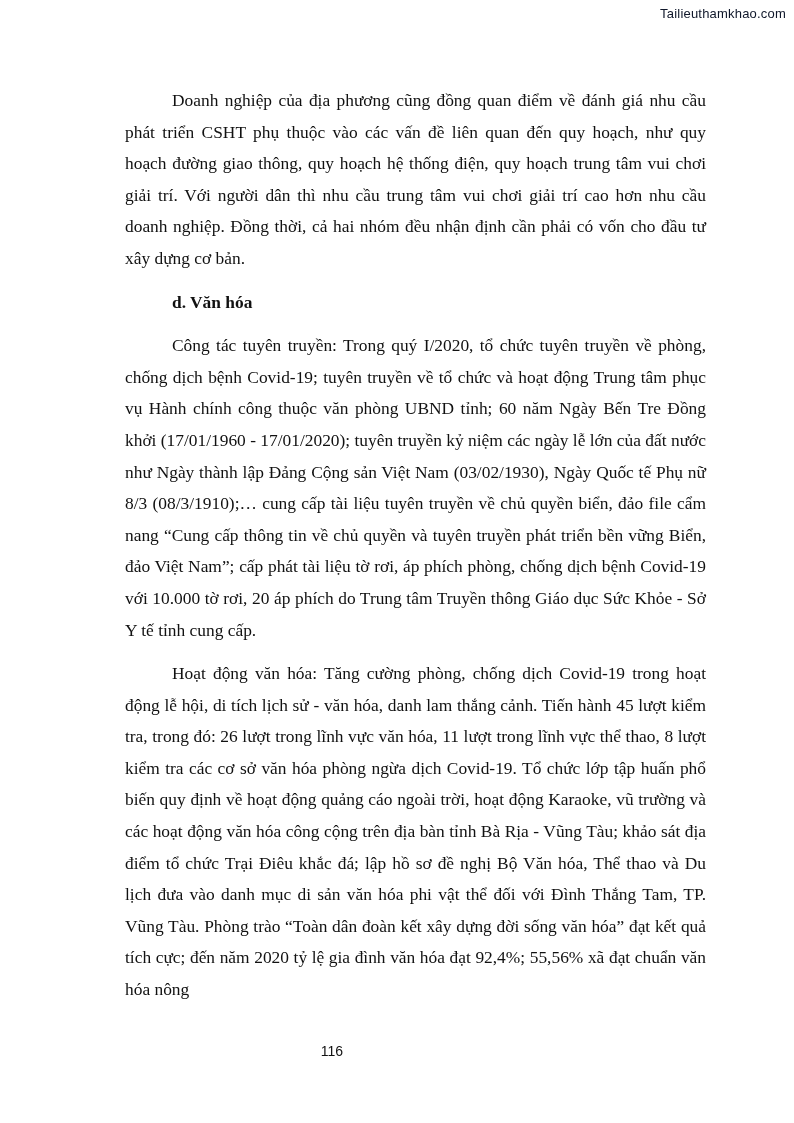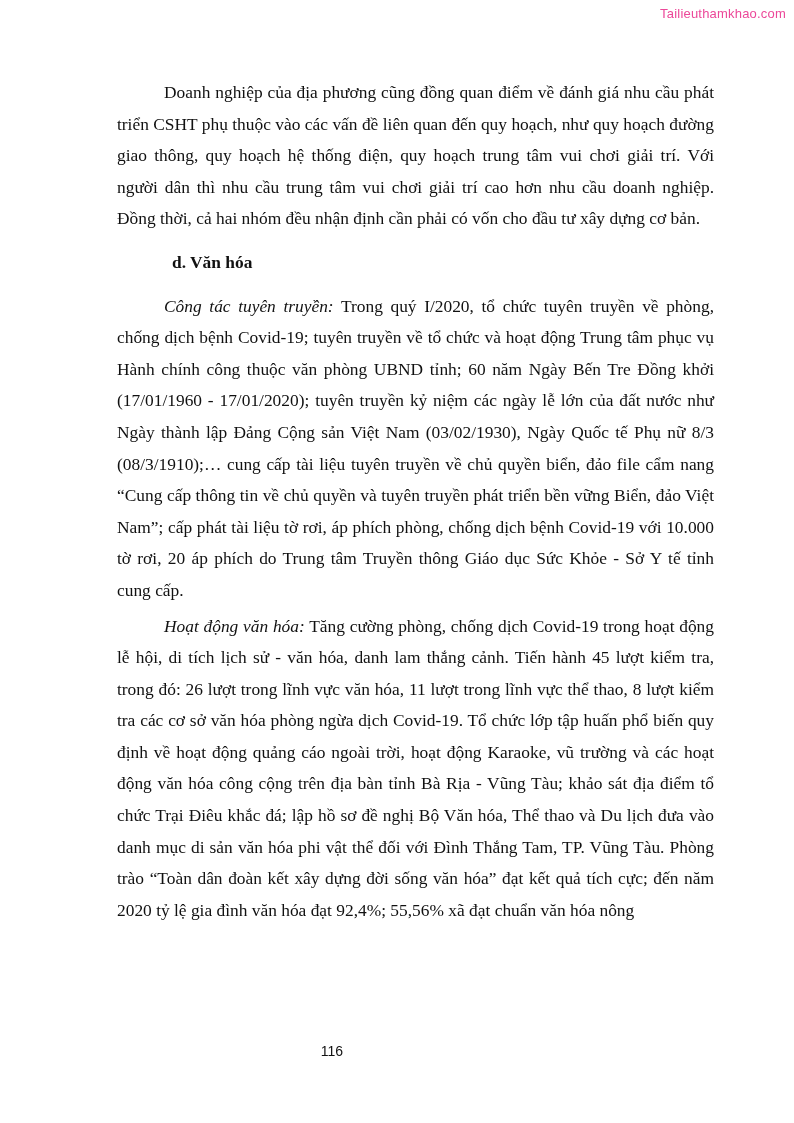--- a/index.html
+++ b/index.html
@@ -14,50 +14,49 @@
       overflow: hidden;
       font-family: "Liberation Serif", "DejaVu Serif", serif;
       color: #111111;
     }
     .watermark {
       position: absolute;
       top: 6px;
       right: 8px;
       font-family: "Liberation Sans", "DejaVu Sans", sans-serif;
       font-size: 13px;
-      color: #ec4899;
+      color: #0f172a;
       letter-spacing: 0.2px;
     }
     .page-body {
       position: absolute;
       left: 113px;
       top: 73px;
       width: 605px;
       font-size: 17.4px;
       line-height: 31.6px;
     }
     .source-caption {
       text-align: center;
       font-style: italic;
       margin: 0;
       padding-left: 20px;
     }
     .para {
-      margin: 4px;
+      margin: 12px;
       text-align: justify;
       text-indent: 47px;
     }
     .section-heading {
       margin: 12px;
       font-weight: bold;
       text-indent: 47px;
       font-size: 17.4px;
     }
     .lead-in {
-      font-style: italic;
     }
     .page-number {
       position: absolute;
       top: 1043px;
       left: 0;
       width: 634px;
       text-align: center;
       font-family: "Liberation Sans", "DejaVu Sans", sans-serif;
       font-size: 14px;
       color: #111111;

